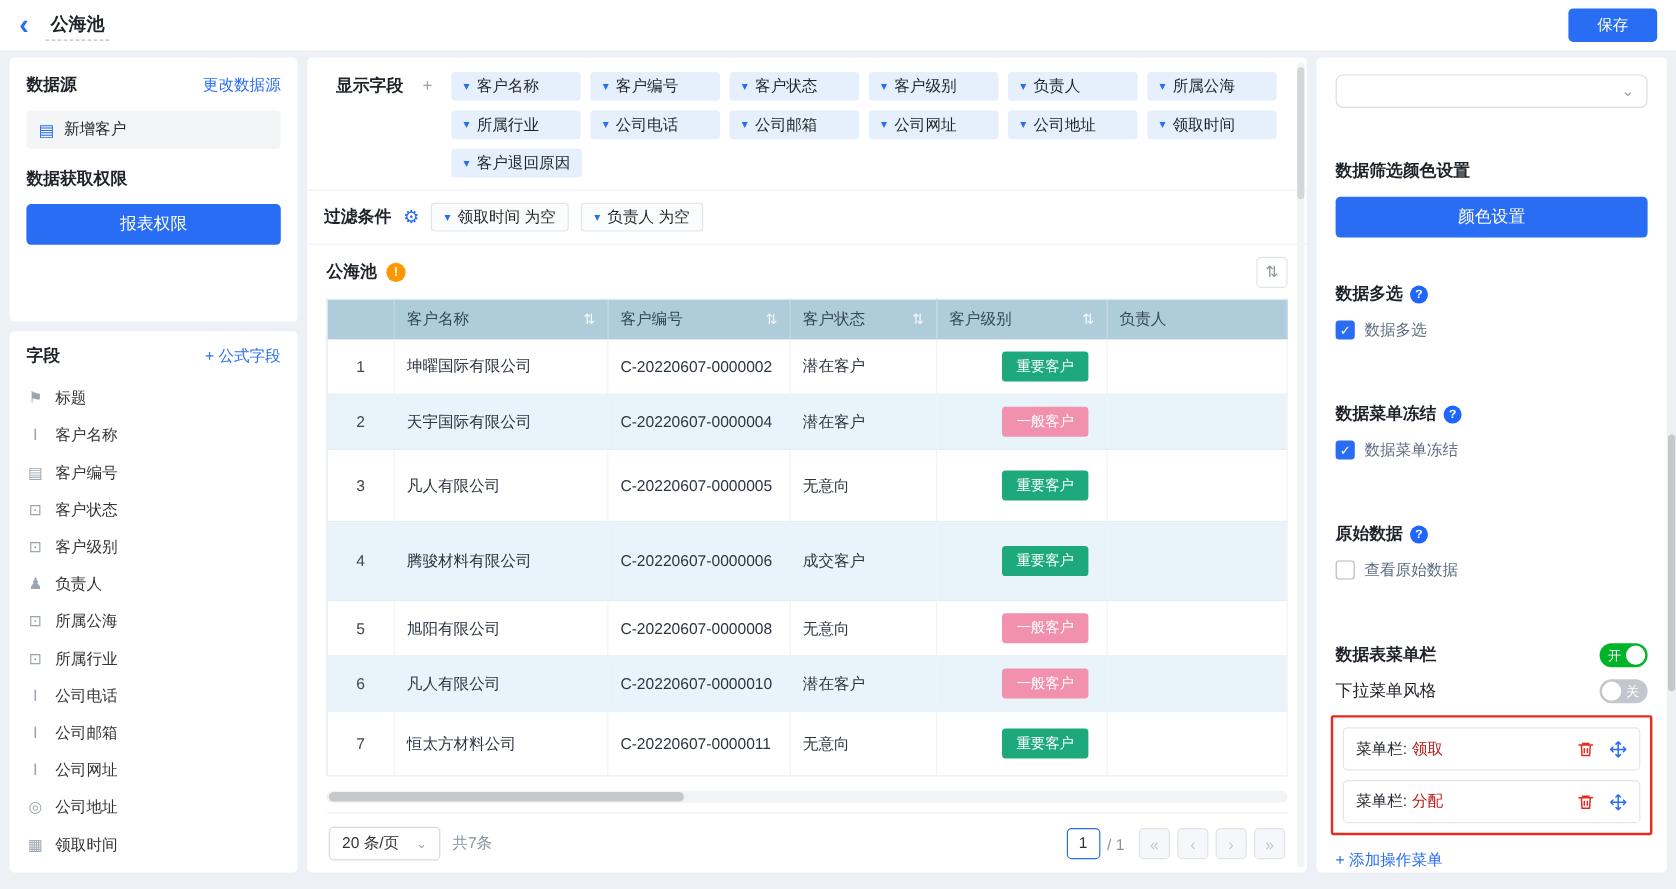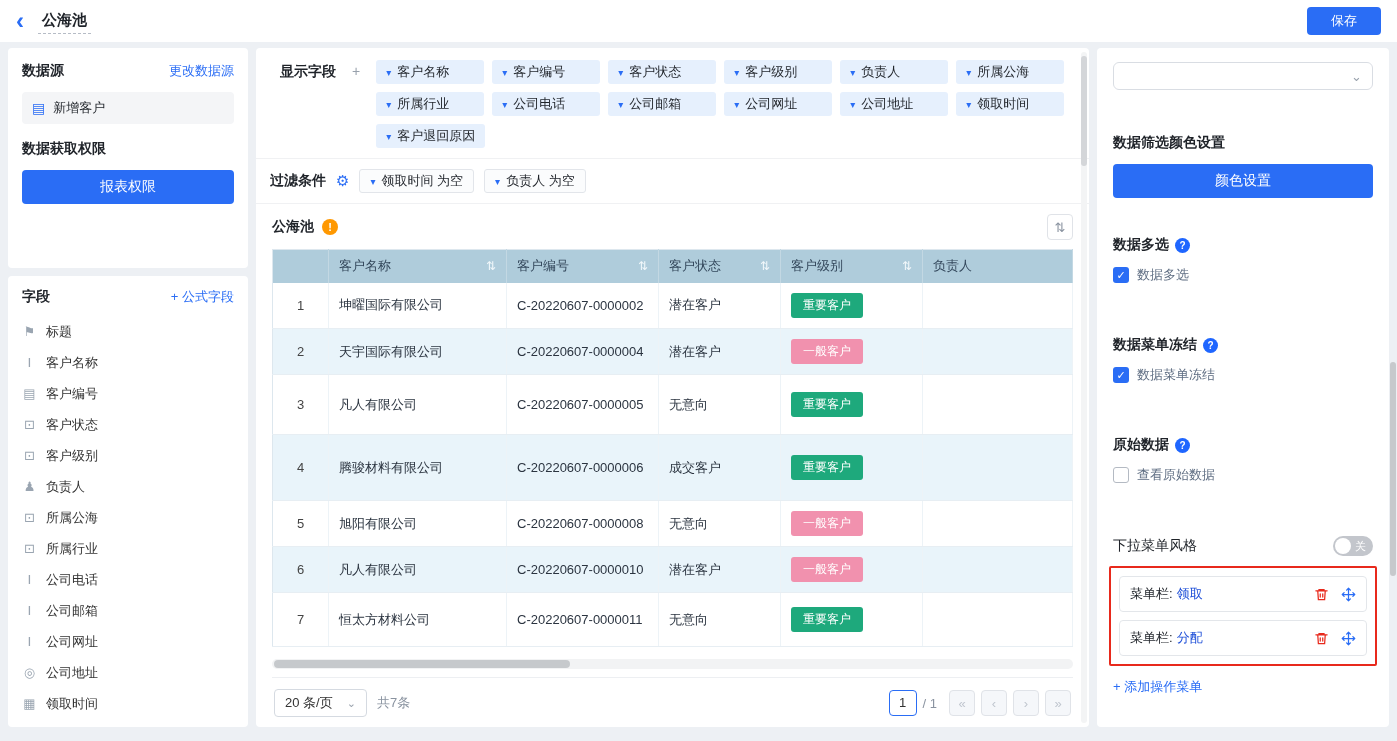--- a/index.html
+++ b/index.html
@@ -62,21 +62,21 @@
     text-align:left; padding:0 10px; border-right:1px solid #c3d8e3; font-size:13px; cursor:pointer; }
   .th-inner { display:flex; align-items:center; justify-content:space-between; }
   .sort { color:#f2f8fb; font-size:12px; }
   td { padding:6px 10px; border-bottom:1px solid #e7eef3; border-right:1px solid #edf3f7; font-size:13px; color:#2b3440; }
   tbody tr { height:46px; background:#fff; }
   tbody tr:nth-child(even) { background:#e9f4fa; }
   tbody tr:nth-child(3) { height:60px; }
   tbody tr:nth-child(4) { height:66px; }
   tbody tr:nth-child(7) { height:54px; }
   .td-index { text-align:center; color:#444; }
-  .badge { display:inline-block; color:#fff; font-size:12px; border-radius:3px; padding:4px 12px; }
+  .badge { display:inline-block; color:#fff; font-size:12px; border-radius:3px; padding:4px 12px;margin-left:44px; }
 
   .hscroll { margin-top:auto; height:10px; background:#f2f3f4; border-radius:5px; position:relative; }
   .hscroll .thumb { position:absolute; left:2px; top:1px; height:8px; width:37%; background:#c6c9cc; border-radius:4px; cursor:pointer; }
 
   .pagi { border-top:1px solid #edeff2; margin-top:8px; padding:11px 2px 4px; display:flex; align-items:center; gap:10px; }
   .psize { border:1px solid #d5dae1; border-radius:4px; height:28px; display:flex; align-items:center; gap:14px;
     padding:0 10px; cursor:pointer; color:#333; }
   .psize .caret { color:#98a1ac; font-size:11px; }
   .ptotal { color:#8a93a0; }
   .pagi-right { margin-left:auto; display:flex; align-items:center; gap:6px; }
@@ -107,21 +107,21 @@
     align-items:center; font-size:11px; color:#fff; cursor:pointer; }
   .toggle.on { background:var(--toggle_on); padding-left:7px; }
   .toggle.off { background:#c3c6cc; justify-content:flex-end; padding-right:7px; }
   .knob { position:absolute; top:2px; width:16px; height:16px; background:#fff; border-radius:50%; }
   .toggle.on .knob { right:2px; }
   .toggle.off .knob { left:2px; }
   .redbox { border:2px solid var(--danger); border-radius:2px; padding:8px; margin:4px -4px 12px; }
   .menu-row { border:1px solid #e3e6ea; border-radius:4px; height:36px; display:flex; align-items:center;
     padding:0 10px; gap:4px; background:#fff; }
   .menu-row + .menu-row { margin-top:8px; }
-  .menu-val { color:#1d4ed8; }
+  .menu-val { color:#b91c1c; }
   .menu-icons { margin-left:auto; display:flex; gap:12px; align-items:center; }
   .ic-trash { color:var(--danger); cursor:pointer; display:inline-flex; }
   .ic-move { color:var(--accent); cursor:pointer; display:inline-flex; }
   .add-link { color:var(--accent); cursor:pointer; }
 
   .win-scroll { position:fixed; right:1px; top:0; bottom:0; width:6px; }
   .win-scroll .thumb { position:absolute; top:362px; height:214px; width:6px; background:#c6c9cc; border-radius:3px; }
 </style>
 </head>
 <body>
@@ -521,20 +521,27 @@
     <div class="rtitle">
       <span>原始数据</span>
       <span class="help">?</span>
     </div>
     <div class="cb-row">
       <span class="cb unchecked"></span>
       <span>查看原始数据</span>
     </div>
 
     <div class="toggle-row">
+      <span class="toggle-label bold">数据表菜单栏</span>
+      <span class="toggle on">
+        <span>开</span>
+        <span class="knob"></span>
+      </span>
+    </div>
+    <div class="toggle-row">
       <span class="toggle-label">下拉菜单风格</span>
       <span class="toggle off">
         <span>关</span>
         <span class="knob"></span>
       </span>
     </div>
 
     <div class="redbox">
 
         <div class="menu-row">

